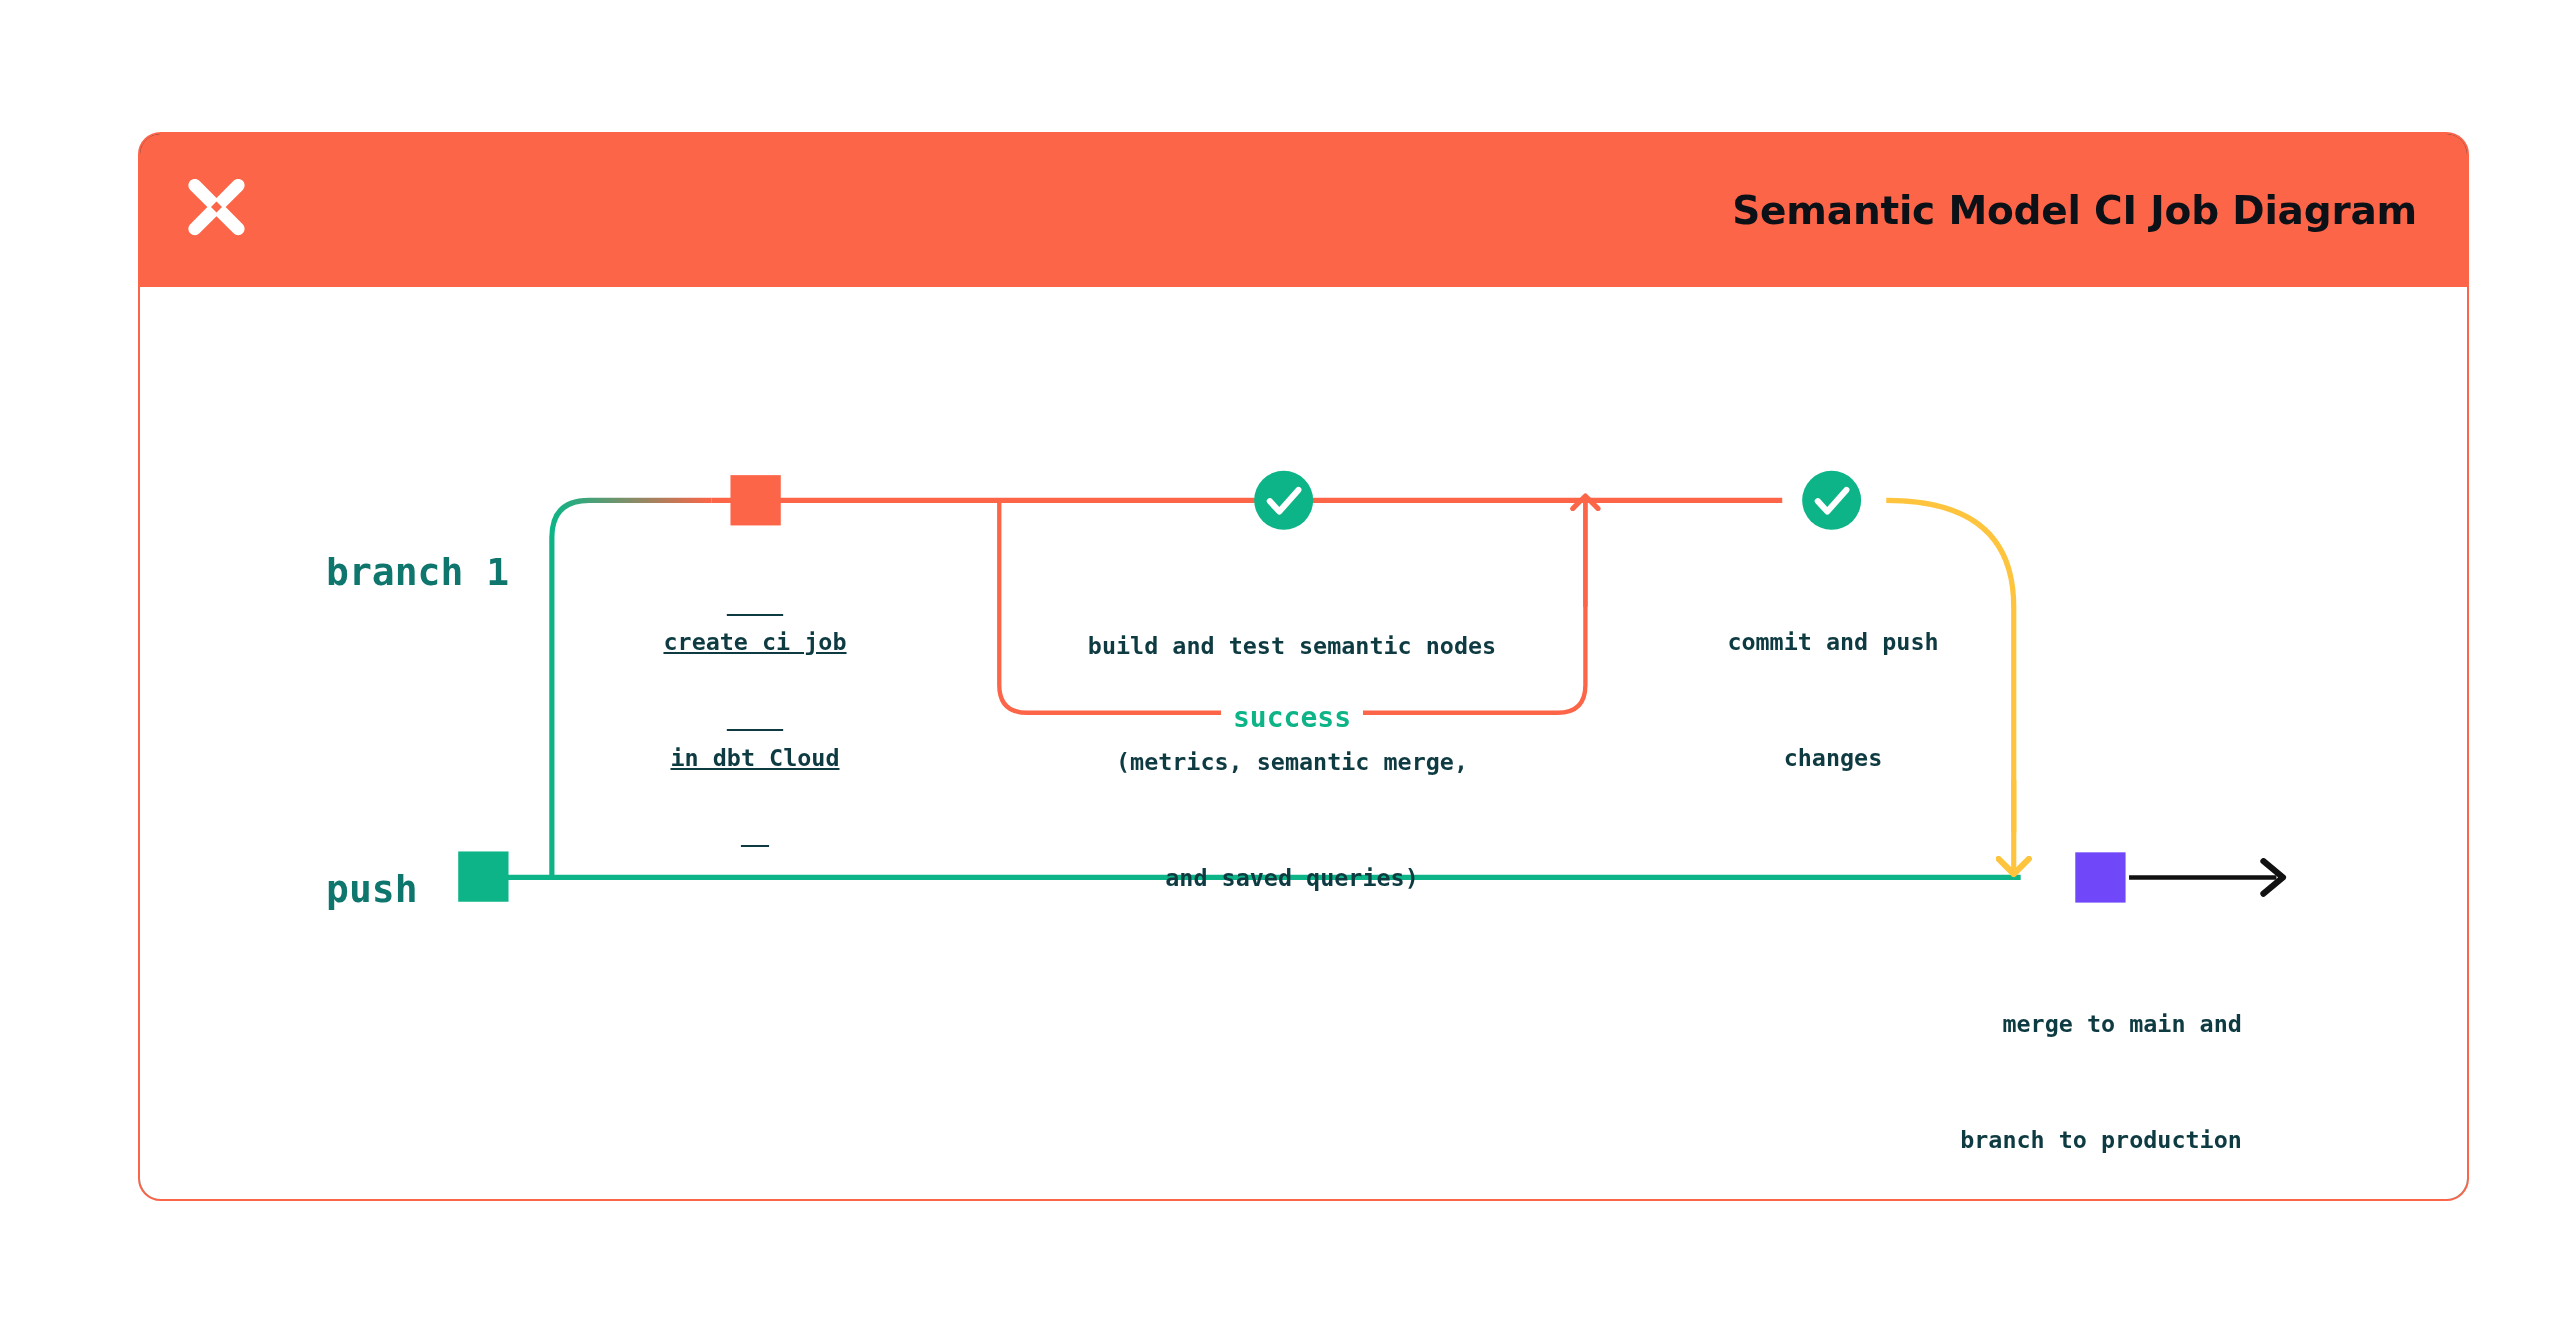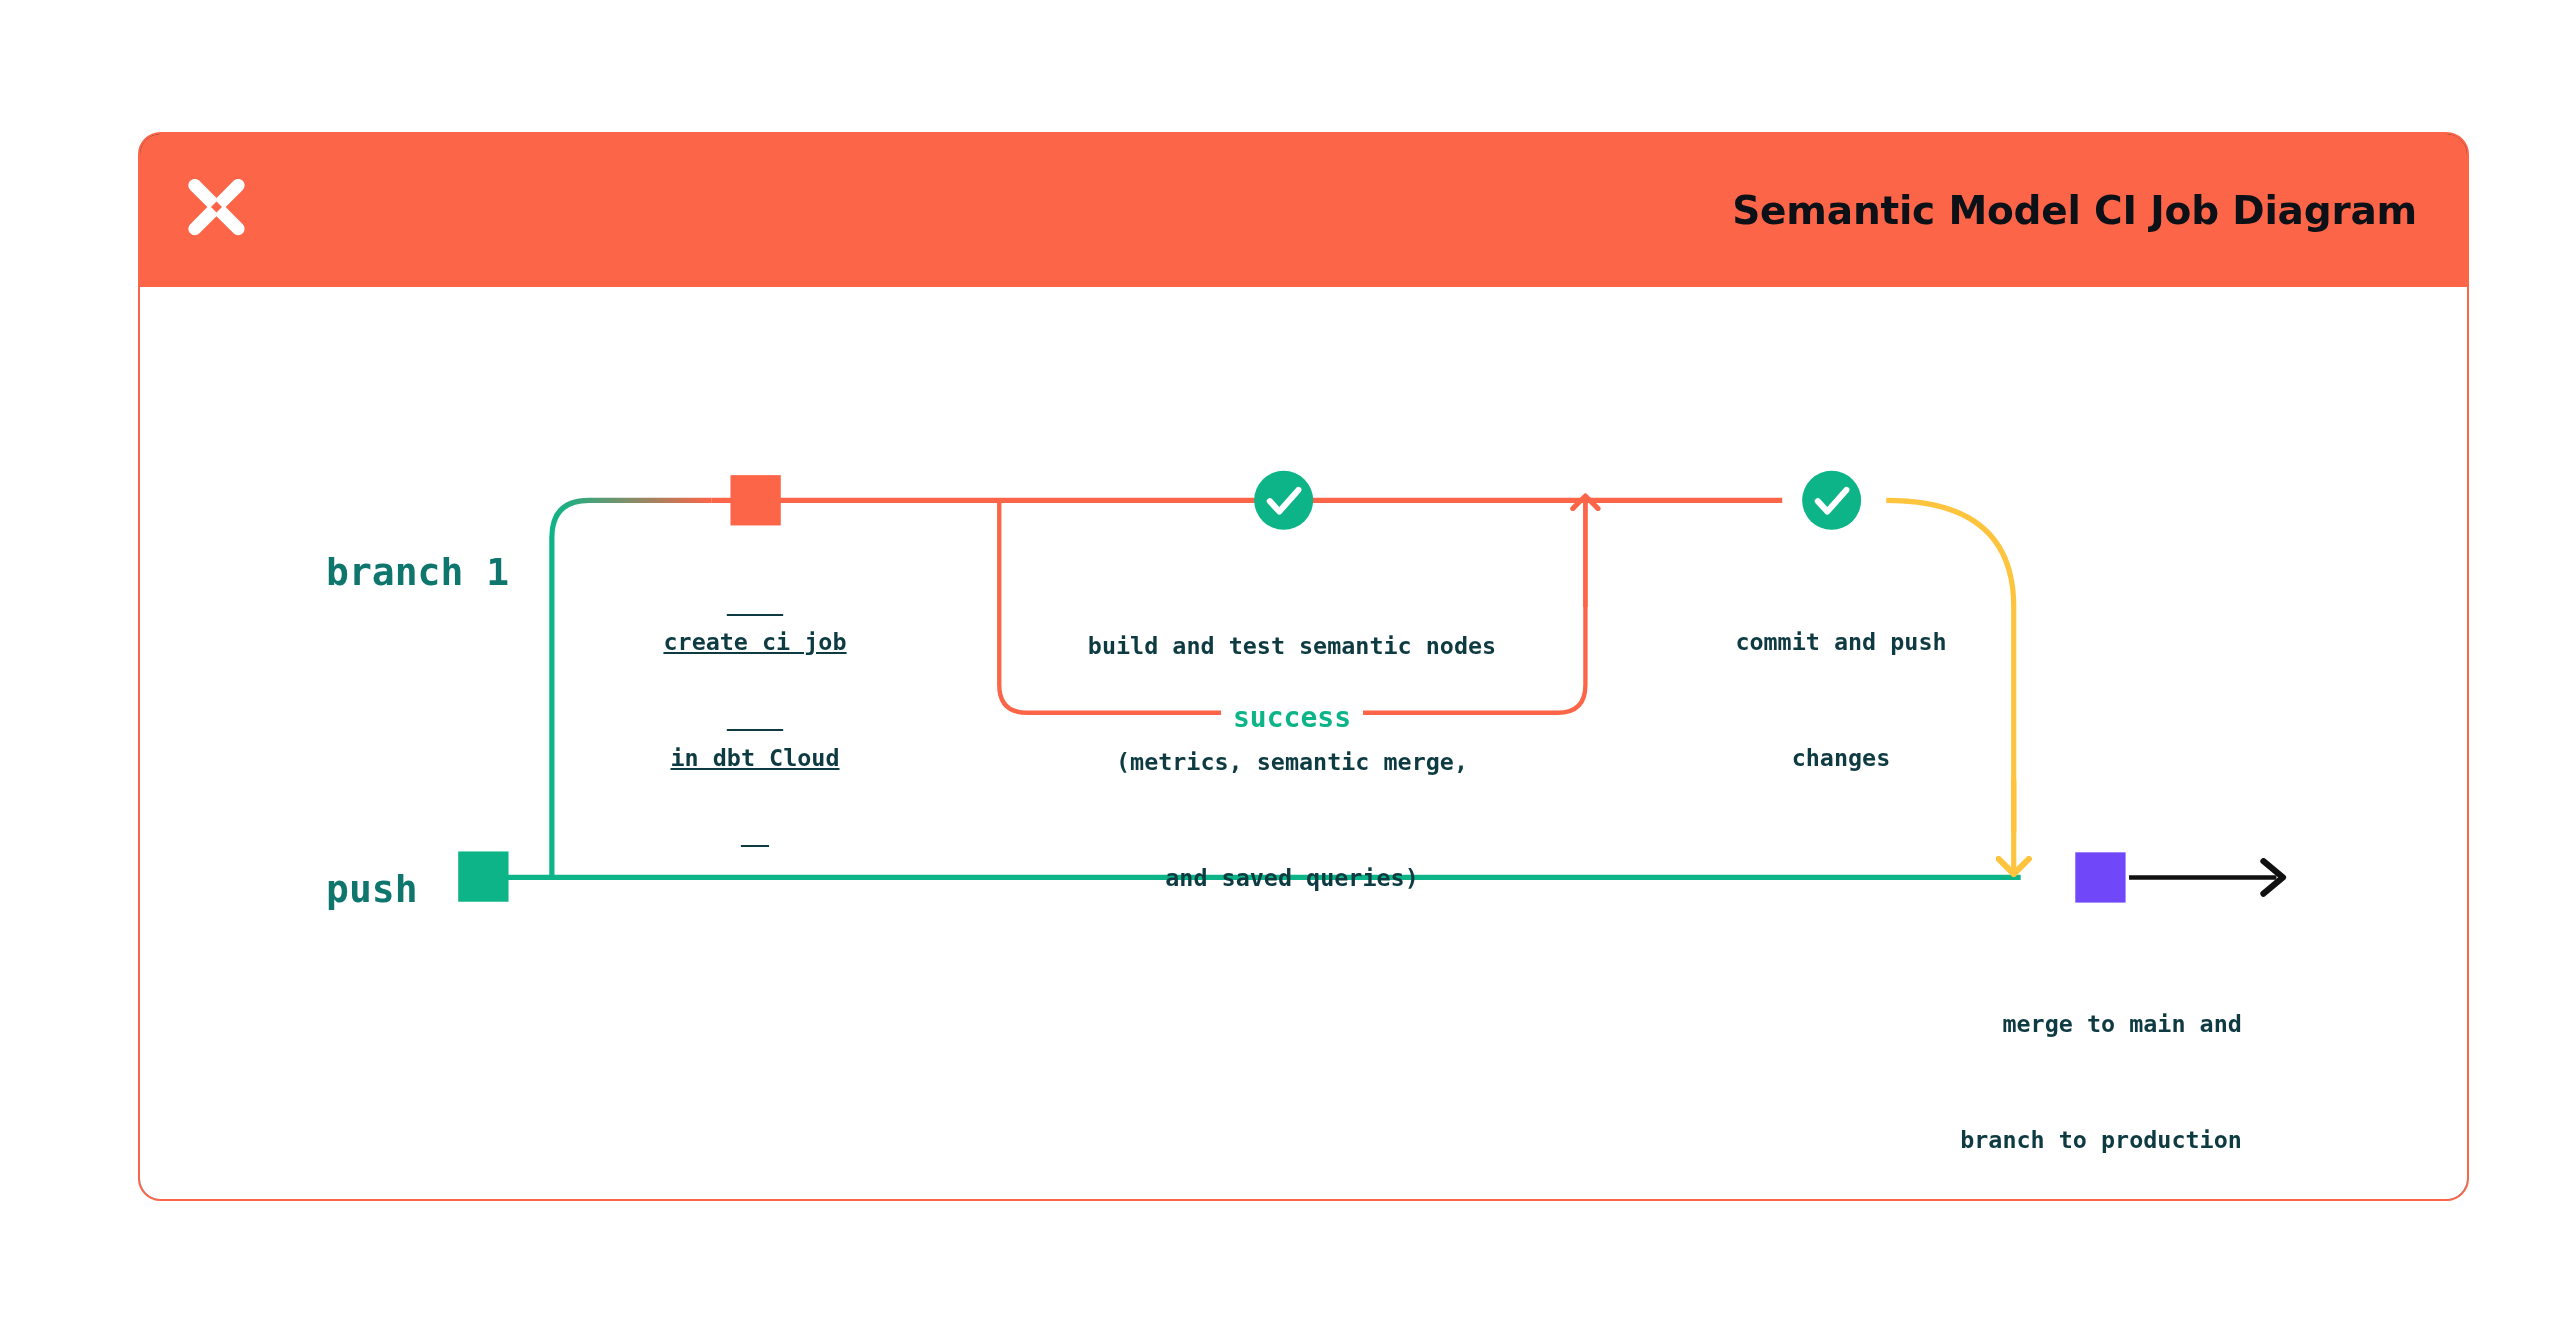--- a/index.html
+++ b/index.html
@@ -106,21 +106,21 @@
     font-size: 23.4px;
     font-weight: 700;
     line-height: 1.65;
     text-align: center;
     white-space: pre;
     transform: translateX(-50%);
   }
 
   .cap-create  { left: 755px;  top: 546px; text-decoration: underline;  }
   .cap-build   { left: 1292px; top: 550px;  }
-  .cap-commit  { left: 1833px; top: 546px; margin-left: 8px;  }
+  .cap-commit  { left: 1833px; top: 546px;  }
   .cap-merge   { left: 2101px; top: 928px; text-align: right; }
 
   .loop-label {
     position: absolute;
     left: 1292px;
     top: 701px;
     transform: translateX(-50%);
     color: #0DB487;
     font-family: "DejaVu Sans Mono", monospace;
     font-size: 28px;

